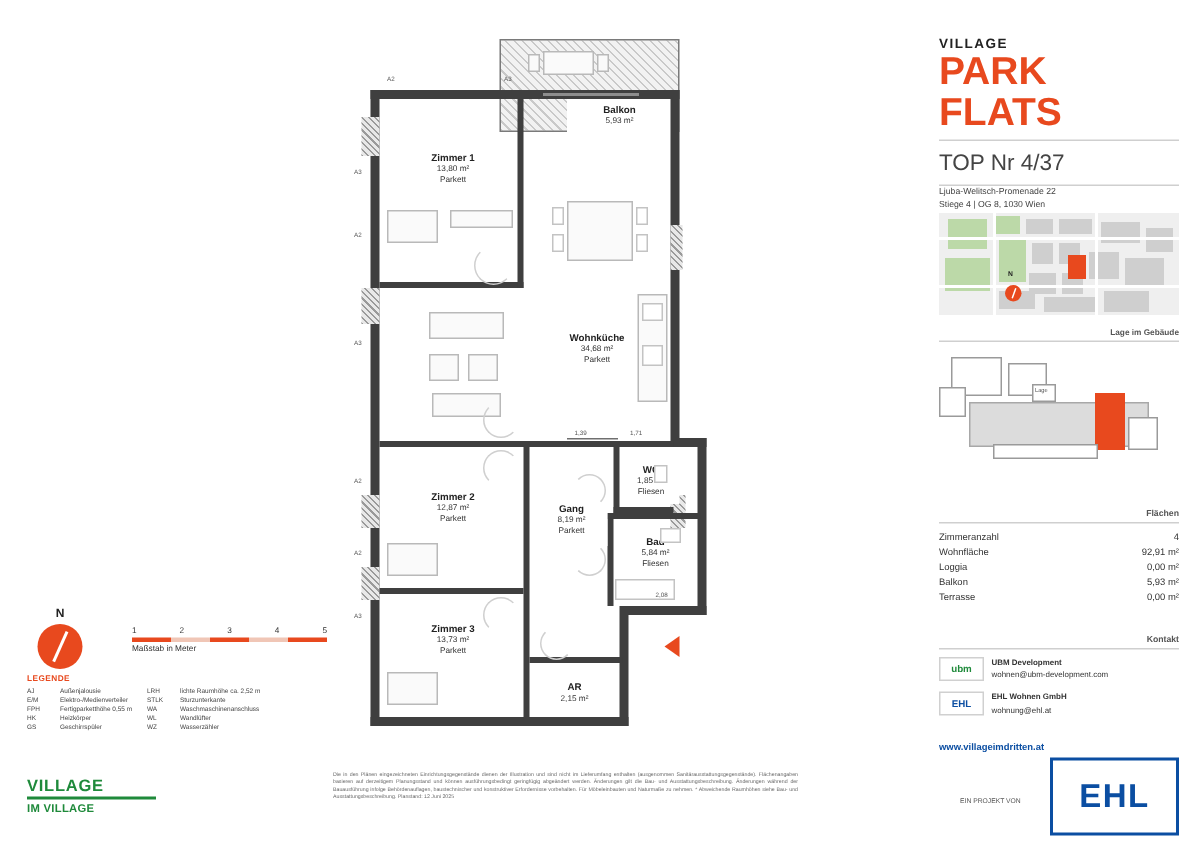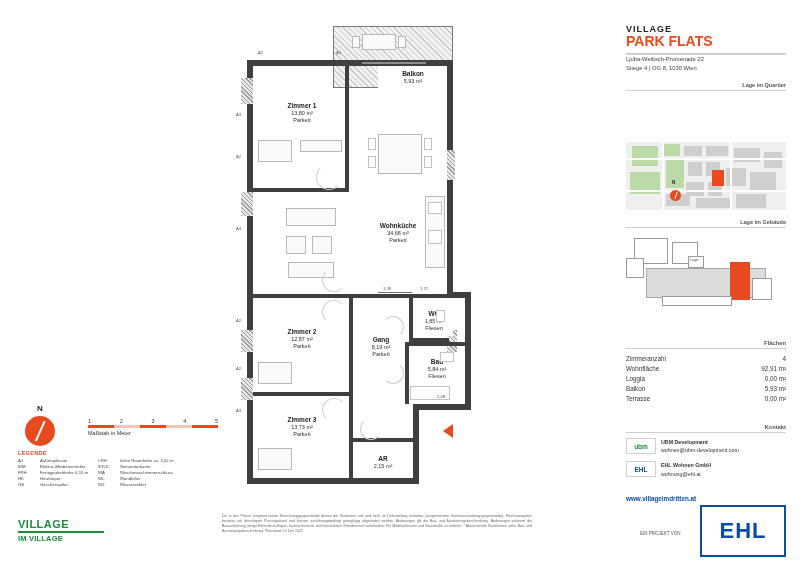--- a/index.html
+++ b/index.html
@@ -98,21 +98,21 @@
     font-size:3.5px; line-height:1.45; color:#6a6a6a; text-align:justify;
   }
   #project-by { position:absolute; left:640px; top:531px; font-size:4.5px; color:#555; }
   
   #right-panel {
     position:absolute; left:612px; top:0; width:188px; height:566px;
     padding:0 14px;
   }
   .divider { height:1px; background:#cfcfcf; }
   .brand-village { font-size:9px; font-weight:bold; color:#222; letter-spacing:1px; margin-top:24px;}
-  .brand-park { font-size:14px; font-weight:bold; color:#e8491e; letter-spacing:0px; line-height:1.05; margin-bottom:4px;}
+  .brand-park { font-size:26px; font-weight:bold; color:#e8491e; letter-spacing:0px; line-height:1.05; margin-bottom:4px;}
   .top-nr { font-size:15px; color:#444; margin:6px 0 6px; }
   .addr { font-size:5.8px; color:#444; line-height:1.6; margin-bottom:6px;}
   .sect-h {
     font-size:5.5px; color:#555; text-align:right; font-weight:bold;
     padding:3px 0 2px;
   }
   
   #quartier-map { position:absolute; left:626px; top:142px; width:160px; height:68px;
     background:#efefef; }
   #quartier-map .blk { position:absolute; background:#cfcfcf; }
@@ -387,20 +387,21 @@
       <div class="vl-sub">IM VILLAGE</div>
     </div>
 
     <div id="disclaimer">Die in den Plänen eingezeichneten Einrichtungsgegenstände dienen der Illustration und sind nicht im Lieferumfang enthalten (ausgenommen Sanitärausstattungsgegenstände). Flächenangaben basieren auf derzeitigem Planungsstand und können ausführungsbedingt geringfügig abgeändert werden. Änderungen gilt die Bau- und Ausstattungsbeschreibung. Änderungen während der Bauausführung infolge Behördenauflagen, baustechnischer und konstruktiver Erfordernisse vorbehalten. Für Möbeleinbauten und Naturmaße zu nehmen. * Abweichende Raumhöhen siehe Bau- und Ausstattungsbeschreibung. Planstand: 12 Juni 2025</div>
   </div>
 
   <div id="right-panel">
     <div class="brand-village">VILLAGE</div>
     <div class="brand-park">PARK FLATS</div>
     <div class="divider"></div>
+    <div class="top-nr">TOP Nr 4/37</div>
     <div class="divider"></div>
     <div class="addr">
       <div>Ljuba-Welitsch-Promenade 22</div>
       <div>Stiege 4 | OG 8, 1030 Wien</div>
     </div>
     <div class="sect-h">Lage im Quartier</div>
     <div class="divider"></div>
   </div>
 
   <div id="quartier-map">

